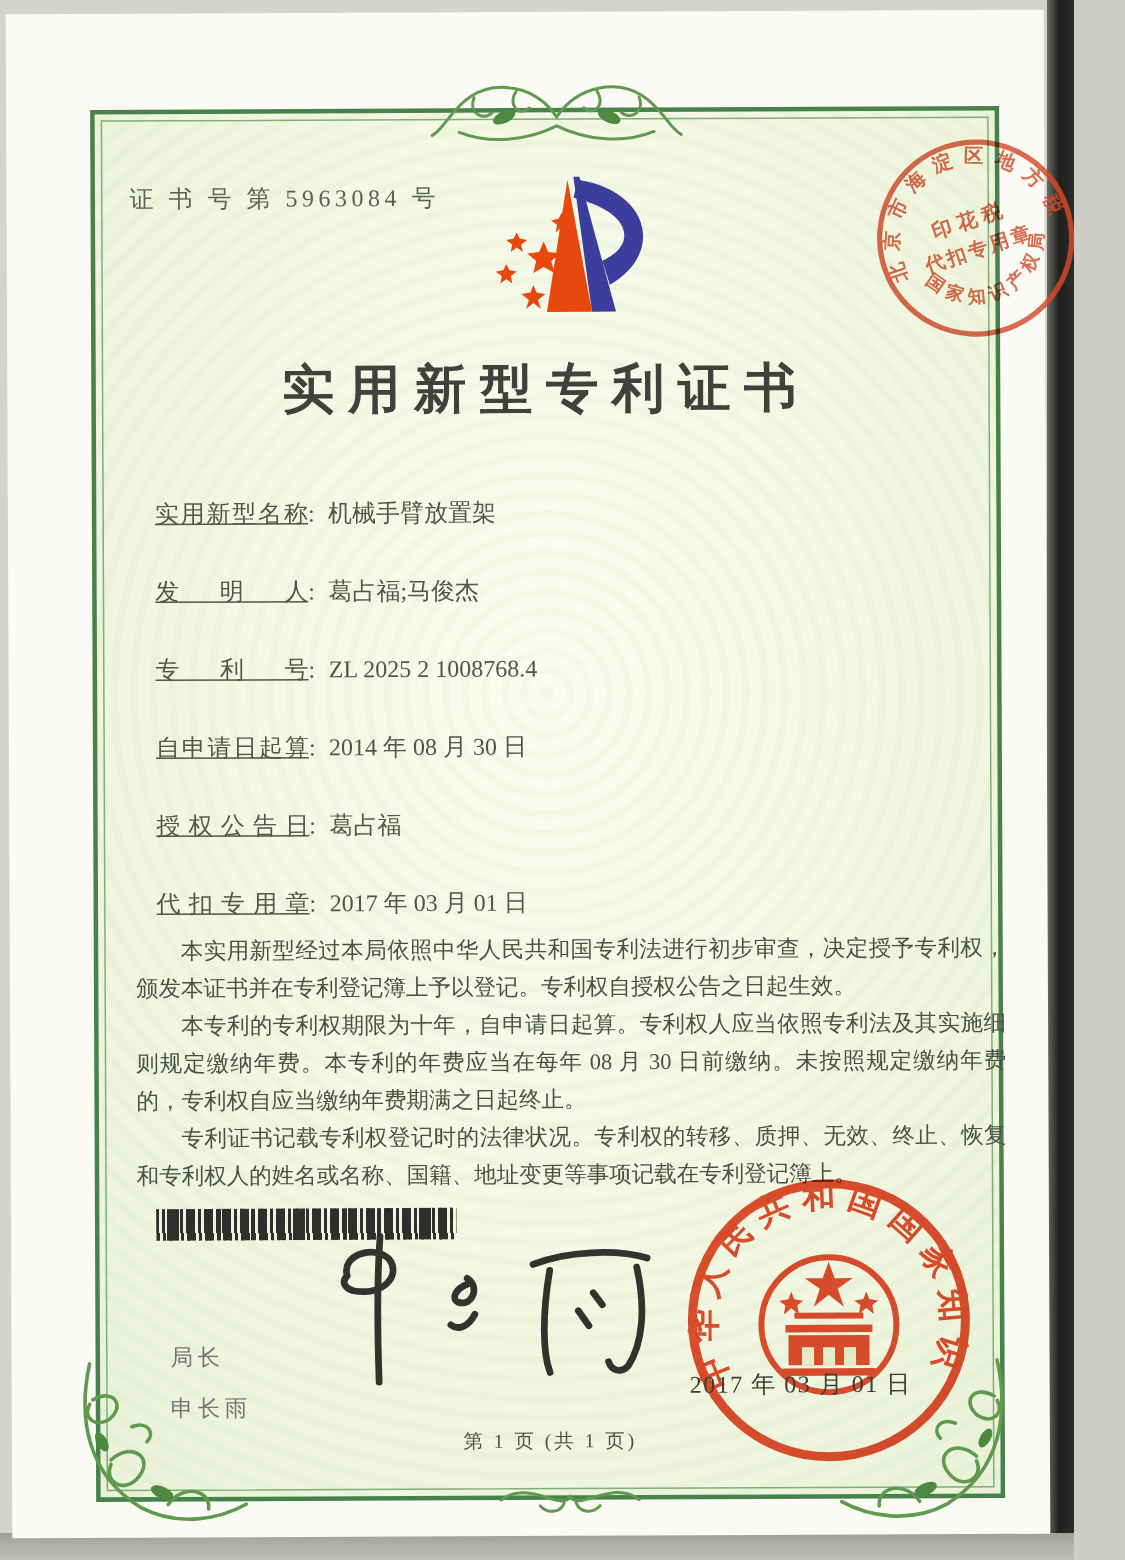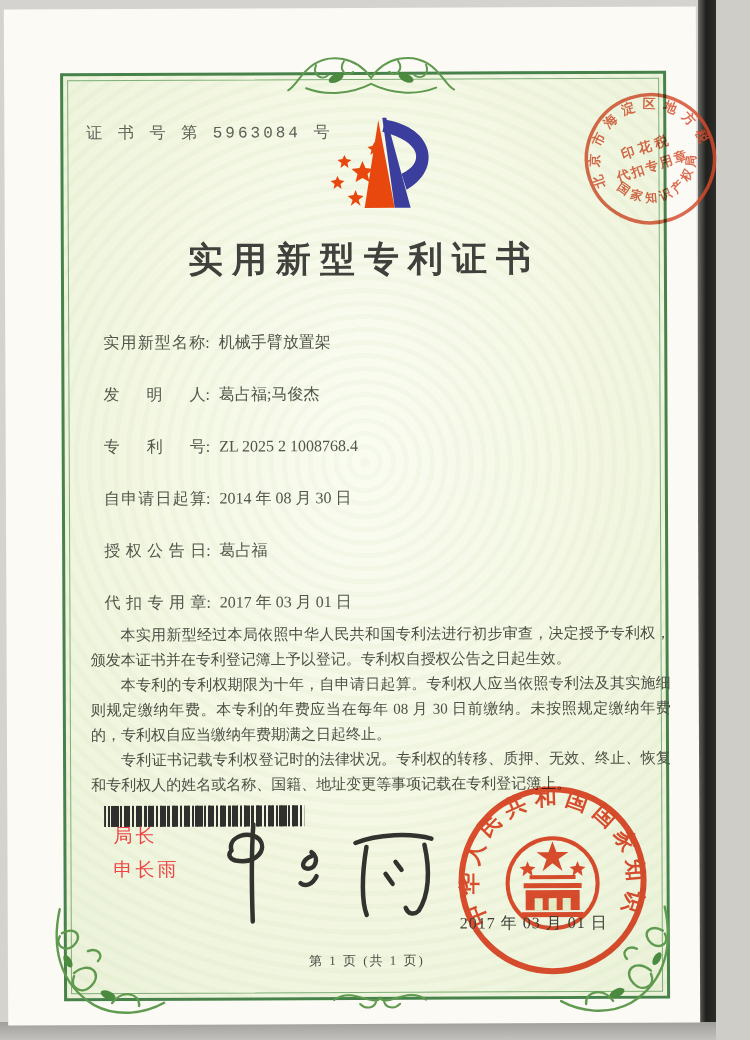--- a/index.html
+++ b/index.html
@@ -19,38 +19,38 @@
   .paper{left:6px;top:8px;width:692px;height:1016px;background:#fbfaf4;
     transform:rotate(-0.25deg);transform-origin:50% 50%;}
   
   .frame{left:56px;top:64px;width:606px;height:928px;
     border:3px solid #47824a;box-sizing:border-box;
     background:
       repeating-radial-gradient(circle at 50% 42%, rgba(120,170,80,0.045) 0 5px, rgba(120,170,80,0) 5px 13px),
       radial-gradient(ellipse at 50% 40%, #fafcf1 0%, #f3f7e2 55%, #ebf2d9 100%);}
   .frame::after{content:"";position:absolute;inset:4px;border:1px solid #7fae78;}
   
-  .cert-no{left:82px;top:114px;font-size:16px;color:#5c6157;letter-spacing:3px;font-family:Liberation Mono, monospace;}
+  .cert-no{left:82px;top:114px;font-size:16px;color:#5c6157;letter-spacing:3px;}
   .title{left:56px;top:228px;width:606px;text-align:center;
     font-size:35px;font-weight:bold;color:#40403c;letter-spacing:9px;}
   .fields{left:98px;top:324px;width:500px;}
   .frow{height:52px;font-size:16px;color:#51564a;white-space:nowrap;}
-  .flabel{display:inline-block;width:102px;text-align:justify;text-align-last:justify;}
+  .flabel{display:inline-block;width:102px;text-align:justify;text-align-last:justify;text-decoration:underline;}
   .fcolon{margin-right:9px;}
   .paras{left:84px;top:614px;width:580px;}
   .paras p{margin:0;font-size:15px;line-height:25px;color:#4b5044;
     text-align:justify;text-indent:2em;}
   
   .barcode{left:97px;top:797px;width:200px;height:21px;
     background-image:
       repeating-linear-gradient(90deg,#2f2f2d 0 2px,transparent 2px 4px),
       repeating-linear-gradient(90deg,#2f2f2d 0 1px,transparent 1px 7px),
       repeating-linear-gradient(90deg,transparent 0 9px,#2f2f2d 9px 12px);}
   
-  .signer{left:106px;top:810px;font-size:19px;color:#ef4444;letter-spacing:3px;line-height:34px;}
+  .signer{left:106px;top:880px;font-size:15px;color:#737373;letter-spacing:3px;line-height:34px;}
   .sig-svg{left:208px;top:808px;}
   
   .seal-svg{left:444px;top:772px;mix-blend-mode:multiply;opacity:0.9;}
   .tax-svg{left:566px;top:72px;mix-blend-mode:multiply;opacity:0.82;}
   .grant-date{left:452px;top:906px;width:196px;font-size:16px;color:#3e3d35;
     letter-spacing:1px;white-space:nowrap;}
   .footer{left:56px;top:944px;width:606px;text-align:center;
     font-size:13px;color:#4c5147;letter-spacing:2px;}
   .logo-svg{left:318px;top:100px;}
   .orn{color:#5f9a4f;}

